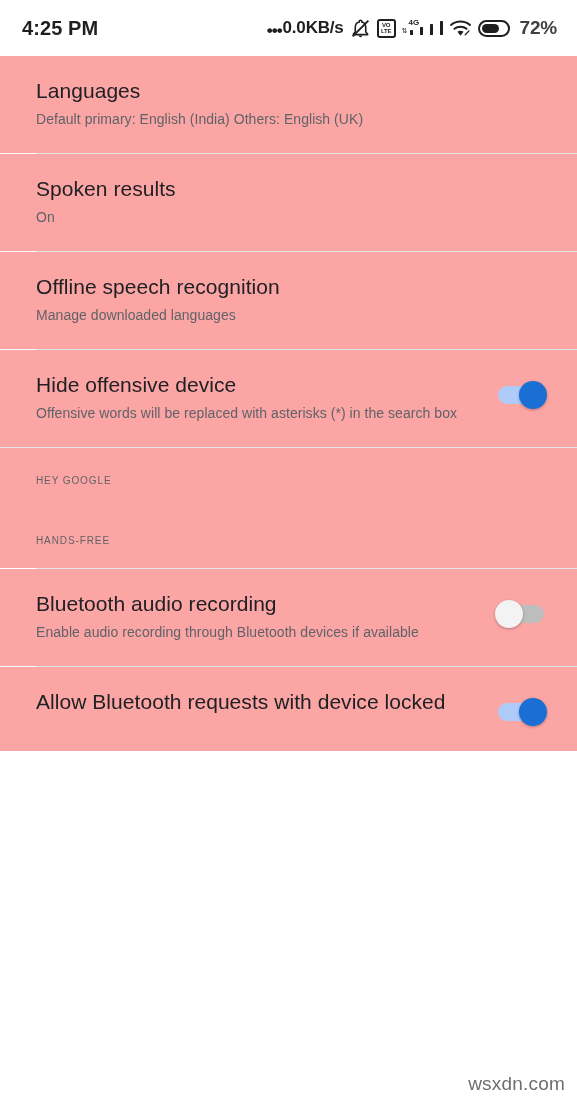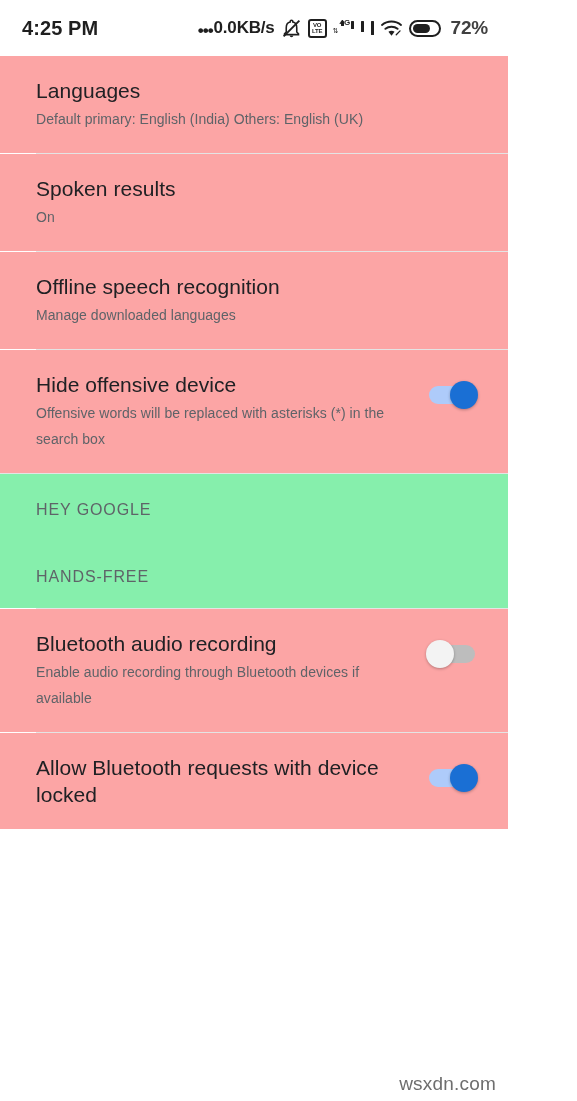--- a/index.html
+++ b/index.html
@@ -5,21 +5,21 @@
   * { box-sizing: border-box; margin: 0; padding: 0; }
   html, body {
     width: 577px;
     height: 1101px;
     background: #ffffff;
     font-family: "Liberation Sans", sans-serif;
     overflow: hidden;
   }
   .screen {
     position: relative;
-    width: 508px;
+    width: 577px;
     height: 1101px;
     background: #ffffff;
   }
 
   
   .status-bar {
     height: 56px;
     display: flex;
     align-items: center;
     justify-content: space-between;
@@ -64,21 +64,21 @@
     display: flex; flex-direction: column;
     align-items: center; justify-content: center;
     line-height: 1;
   }
   .volte-box span {
     font-size: 6px;
     font-weight: 700;
     letter-spacing: -0.2px;
     color: #1f1f1f;
   }
-  .sig-wrap { display:flex; align-items:flex-start; gap:7px; position: relative; padding-left: 8px;}
+  .sig-wrap { display:flex; align-items:flex-end; gap:7px; position: relative; padding-left: 8px;}
   .sig-4g {
     position: absolute;
     top: -3px; left: 7px;
     font-size: 8px;
     font-weight: 700;
     color: #1f1f1f;
   }
   .sig-arrows {
     position: absolute;
     left: 0; bottom: 1px;
@@ -180,25 +180,25 @@
     height: 1px;
     background: #e4e4e4;
     margin-left: 36px;
   }
   .divider-full {
     height: 1px;
     background: #e4e4e4;
   }
   .section-header {
     padding: 27px 36px 22px 36px;
-    font-size: 16px;
+    font-size: 10px;
     letter-spacing: 0.9px;
     color: #5f6368;
     font-weight: 400;
-    background: #86efac;
+    background: #fca5a5;
   }
 
   
   .toggle {
     width: 54px;
     height: 36px;
     position: relative;
     flex: 0 0 auto;
     margin-top: 6px;
     cursor: pointer;

